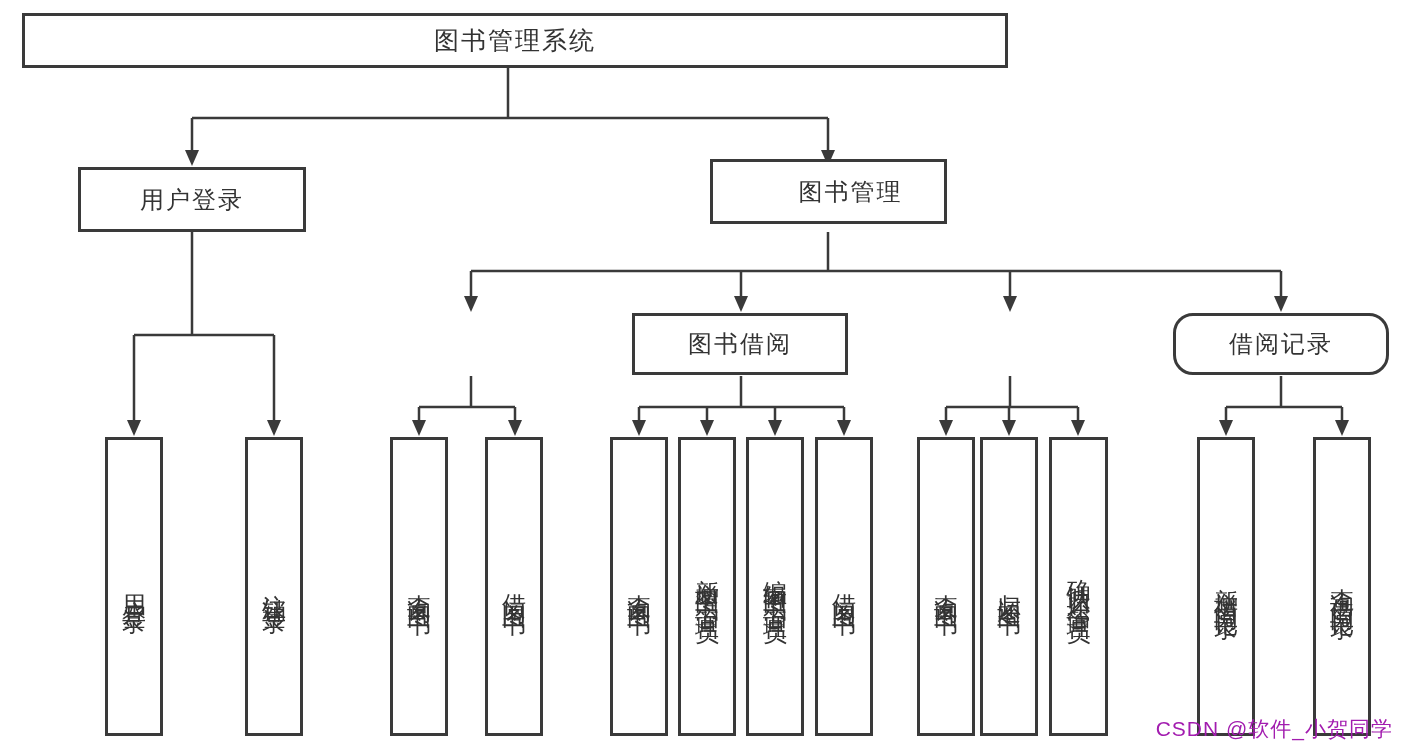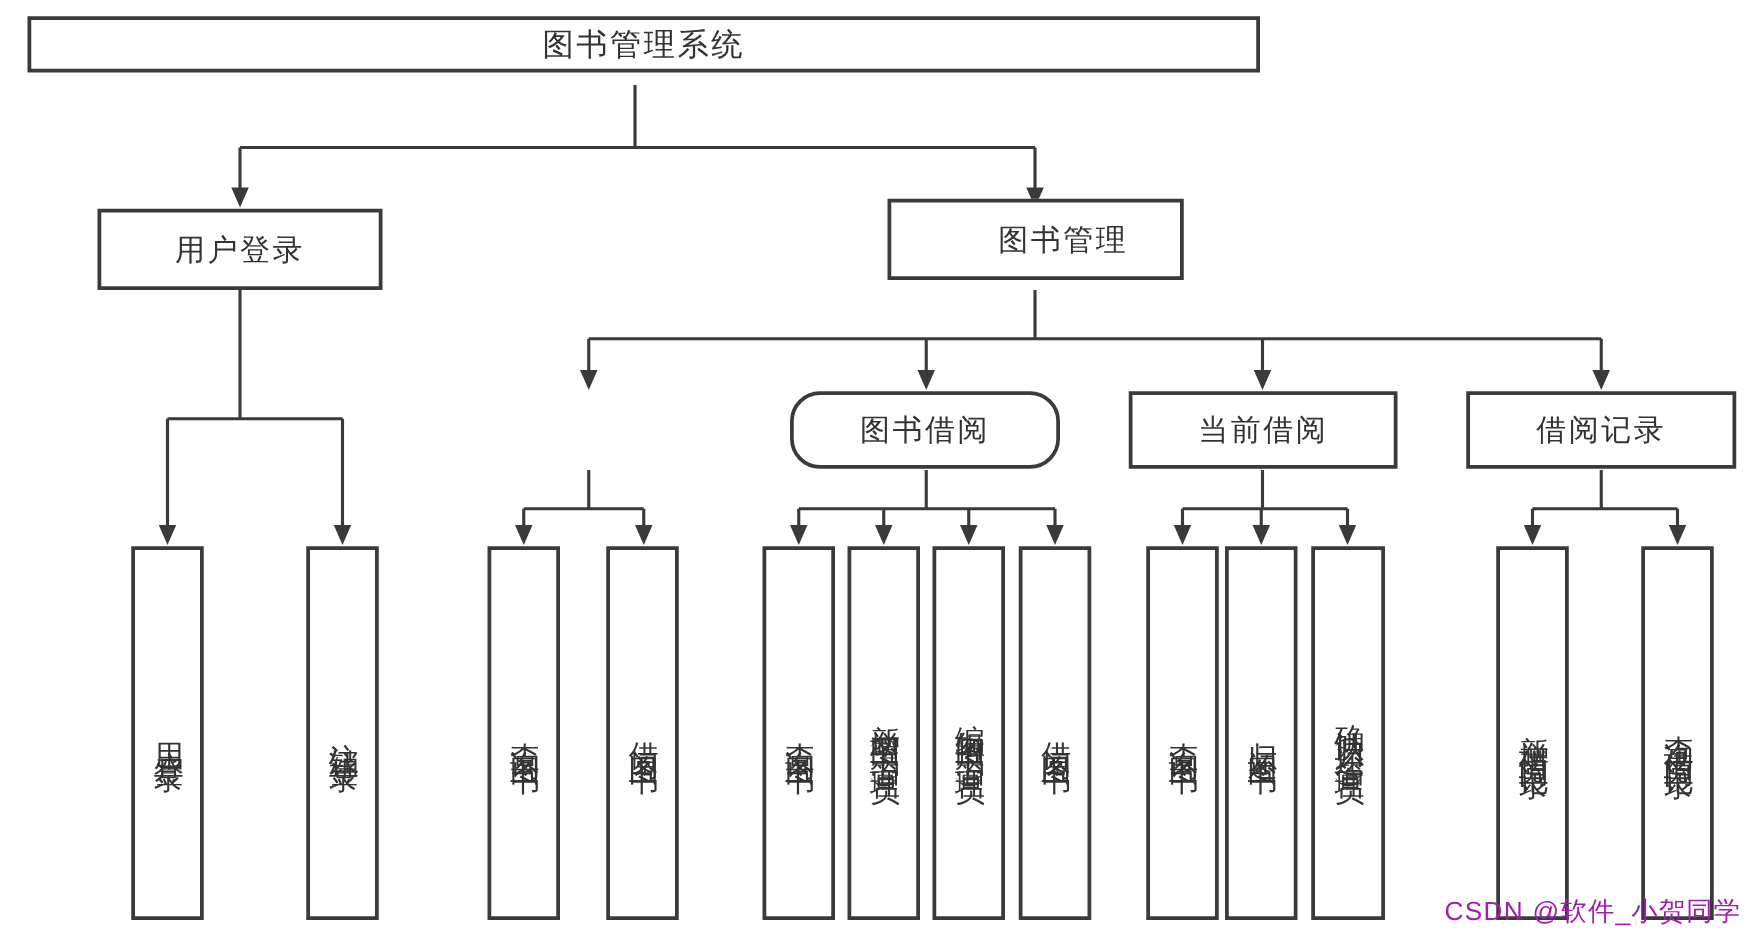--- a/index.html
+++ b/index.html
@@ -107,38 +107,35 @@
       <polygon points="768,420 782,420 775,436"></polygon>
       <polygon points="837,420 851,420 844,436"></polygon>
       <polygon points="939,420 953,420 946,436"></polygon>
       <polygon points="1002,420 1016,420 1009,436"></polygon>
       <polygon points="1071,420 1085,420 1078,436"></polygon>
       <polygon points="1219,420 1233,420 1226,436"></polygon>
       <polygon points="1335,420 1349,420 1342,436"></polygon>
     </g>
   </svg>
 
-  <div class="node h root" style="left:22px; top:13px; width:986px; height:45px;">
+  <div class="node h root" style="left:22px; top:13px; width:986px; height:55px;">
     <span>图书管理系统</span>
   </div>
 
   <div class="node h" style="left:78px; top:167px; width:228px; height:65px;">
     <span>用户登录</span>
   </div>
   <div class="node h" style="left:710px; top:159px; width:237px; height:65px;padding-left:44px;">
     <span>图书管理</span>
   </div>
 
-  <div class="node h" style="left:632px; top:313px; width:216px; height:62px;border-radius:24px;">
+  <div class="node h" style="left:632px; top:313px; width:216px; height:62px;">
     <span>图书借阅</span>
   </div>
-  <div class="node h" style="left:903px; top:313px; width:215px; height:62px;">
-    <span>当前借阅</span>
-  </div>
-  <div class="node h" style="left:1173px; top:313px; width:216px; height:62px;">
+  <div class="node h" style="left:1173px; top:313px; width:216px; height:62px;border-radius:20px;">
     <span>借阅记录</span>
   </div>
 
   <div class="node v" style="left:105px; top:437px; width:58px; height:299px;">
     <span>用户登录</span>
   </div>
   <div class="node v" style="left:245px; top:437px; width:58px; height:299px;">
     <span>注销登录</span>
   </div>
 

